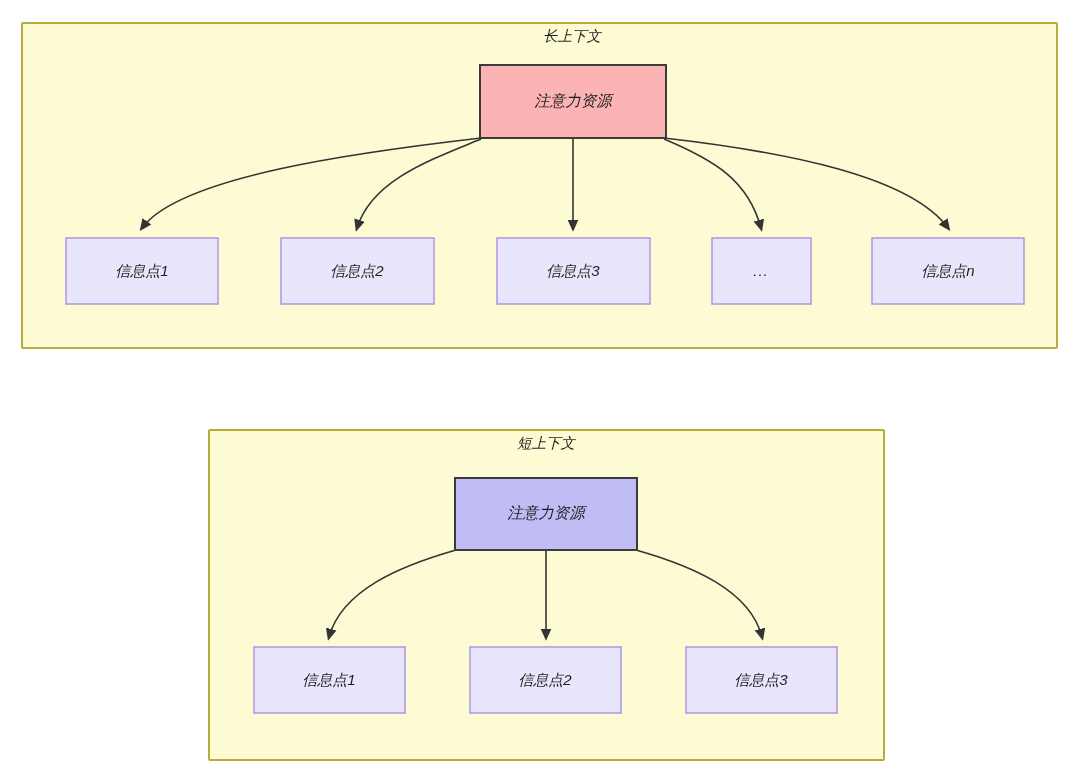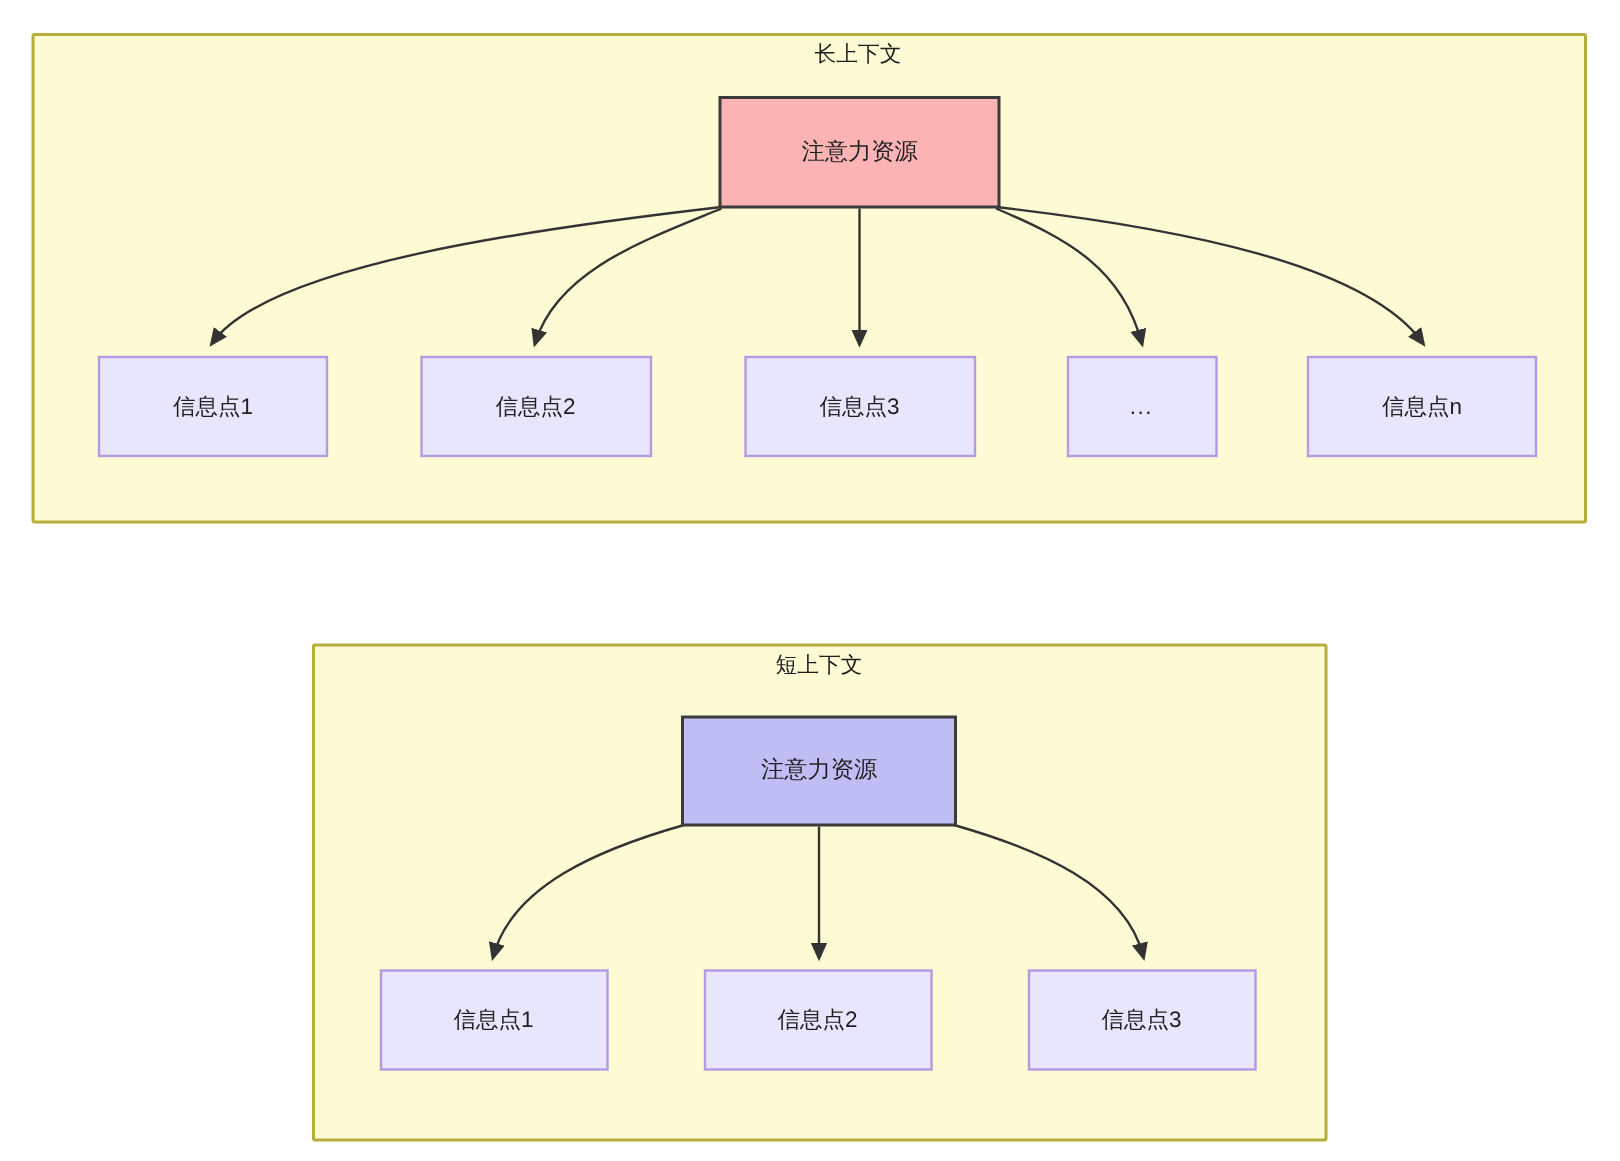--- a/index.html
+++ b/index.html
@@ -11,20 +11,21 @@
     width: 1080px;
     height: 774px;
     font-family: "Liberation Sans", "DejaVu Sans", sans-serif;
     overflow: hidden;
   }
   #canvas {
     position: relative;
     width: 1080px;
     height: 774px;
     background: #ffffff;
+    font-style: italic;
   }
   svg.diagram-svg {
     position: absolute;
     top: 0;
     left: 0;
     width: 1080px;
     height: 774px;
   }
   .container-rect {
     fill: #fdfbd4;

